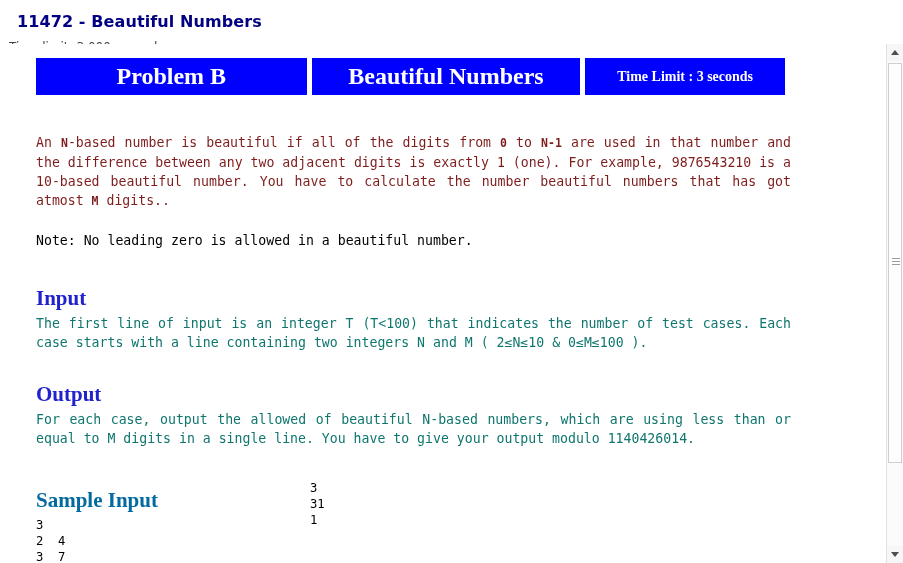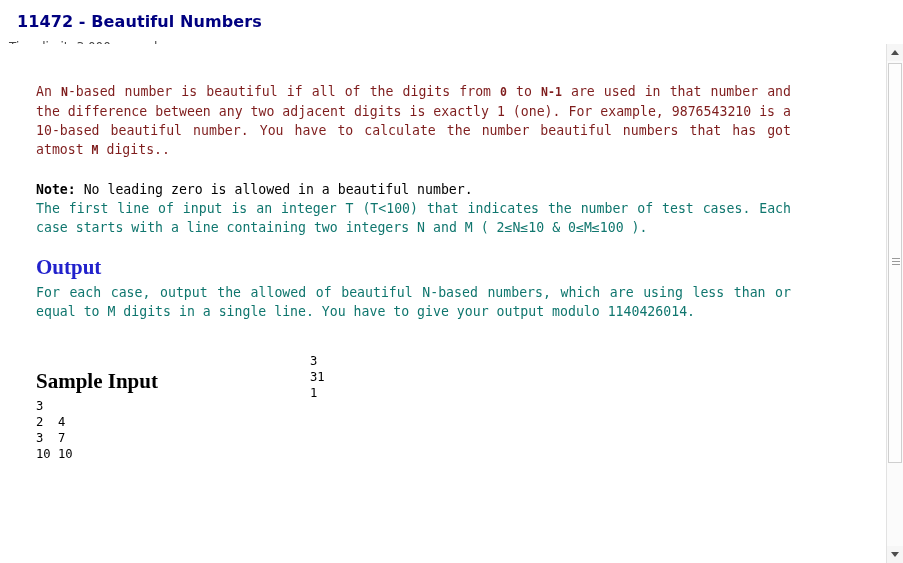--- a/index.html
+++ b/index.html
@@ -96,33 +96,33 @@
     font-size: 11.5px;
   }
   .note-block {
     font-family: "DejaVu Sans Mono", "Liberation Mono", monospace;
     font-size: 13.2px;
     line-height: 19px;
     color: #000000;
     margin: 20px 95px 0 36px;
   }
   .note-label {
-    font-weight: bold;
+    font-weight: normal;
   }
 
   
   .sec-head {
     font-family: "Liberation Serif", "DejaVu Serif", serif;
     font-size: 21px;
     font-weight: bold;
     color: #2222cc;
     margin: 36px 0 4px 36px;
     line-height: 24px;
   }
-  .sec-head.tight { margin-top: 18px; }
+  .sec-head.tight { margin-top: 30px; }
 
   .sec-body {
     font-family: "DejaVu Sans Mono", "Liberation Mono", monospace;
     font-size: 13.2px;
     line-height: 19px;
     color: #0f766e;
     text-align: justify;
     margin: 0 95px 0 36px;
   }
 
@@ -136,23 +136,23 @@
     position: absolute;
     top: 0;
   }
   .sample-col.left  { left: 36px; }
   .sample-col.right { left: 310px; }
 
   .sample-head {
     font-family: "Liberation Serif", "DejaVu Serif", serif;
     font-size: 21px;
     font-weight: bold;
-    color: #000000;
+    color: #0369a1;
     line-height: 24px;
-    margin: 16px 0 5px 0;
+    margin: 8px 0 5px 0;
     white-space: nowrap;
   }
   .sample-pre {
     font-family: "DejaVu Sans Mono", "Liberation Mono", monospace;
     font-size: 12.2px;
     line-height: 16px;
     color: #000000;
     margin: 0;
     white-space: pre;
   }
@@ -224,25 +224,31 @@
 </head>
 <body>
 
 <div class="page-header">
   <div class="problem-title">11472 - Beautiful Numbers</div>
   <div class="time-limit">Time limit: 3.000 seconds</div>
 </div>
 
 <div class="doc-pane">
 
+  <div class="banner">
+    <div class="banner-cell c1">Problem B</div>
+    <div class="banner-cell c2">Beautiful Numbers</div>
+    <div class="banner-cell c3">Time Limit : 3 seconds</div>
+  </div>
 
   <div class="prob-text"><span>An </span><span class="v">N</span><span>-based number is beautiful if all of the digits from </span><span class="v">0</span><span> to </span><span class="v">N-1</span><span> are used in that number and the difference between any two adjacent digits is exactly 1 (one). For example, 9876543210 is a 10-based beautiful number. You have to calculate the number beautiful numbers that has got atmost </span><span class="v">M</span><span> digits..</span></div>
 
   <div class="note-block"><span class="note-label">Note:</span><span> No leading zero is allowed in a beautiful number.</span></div>
 
+  <div class="sec-head">Input</div>
   <div class="sec-body"><span>The first line of input is an integer </span><span class="v">T</span><span> (</span><span class="v">T&lt;100</span><span>) that indicates the number of test cases. Each case starts with a line containing two integers </span><span class="v">N</span><span> and </span><span class="v">M</span><span> ( </span><span class="v">2≤N≤10</span><span> &amp; </span><span class="v">0≤M≤100</span><span> ).</span></div>
 
   <div class="sec-head tight">Output</div>
   <div class="sec-body"><span>For each case, output the allowed of beautiful </span><span class="v">N</span><span>-based numbers, which are using less than or equal to </span><span class="v">M</span><span> digits in a single line. You have to give your output modulo 1140426014.</span></div>
 
   <div class="samples">
     <div class="sample-col left">
       <div class="sample-head">Sample Input</div>
       <pre class="sample-pre">3
 2  4

